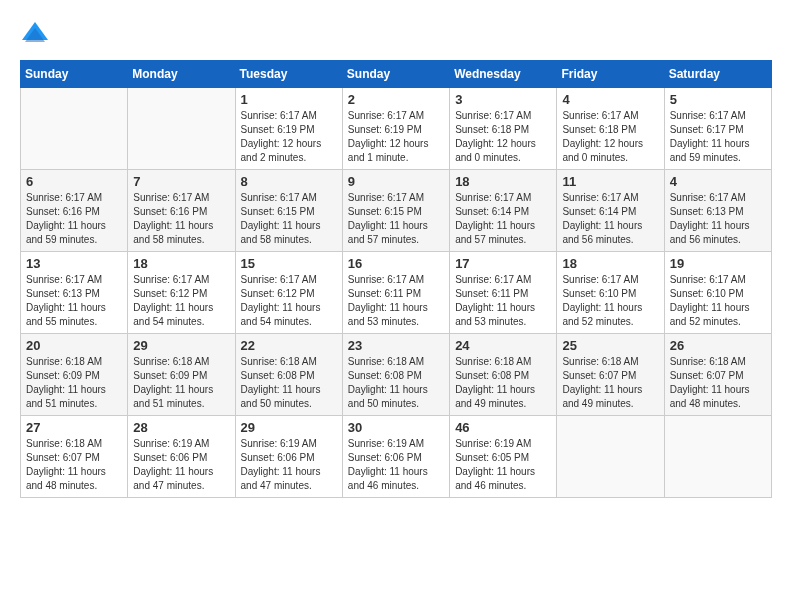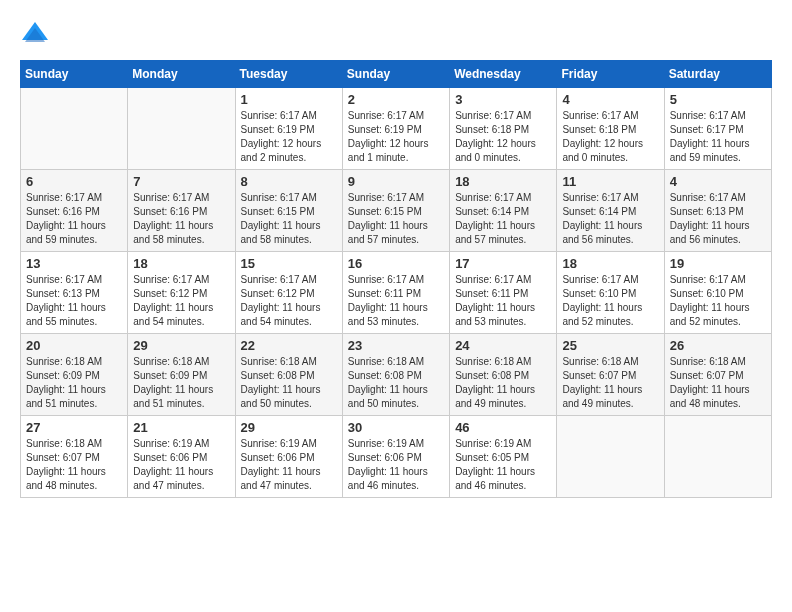--- a/index.html
+++ b/index.html
@@ -239,21 +239,21 @@
           <div class="day-num">26</div>
           <div class="day-info">Sunrise: 6:18 AM<br>Sunset: 6:07 PM<br>Daylight: 11 hours<br>and 48 minutes.</div>
         </td>
       </tr>
       <tr>
         <td>
           <div class="day-num">27</div>
           <div class="day-info">Sunrise: 6:18 AM<br>Sunset: 6:07 PM<br>Daylight: 11 hours<br>and 48 minutes.</div>
         </td>
         <td>
-          <div class="day-num">21</div>
+          <div class="day-num">28</div>
           <div class="day-info">Sunrise: 6:19 AM<br>Sunset: 6:06 PM<br>Daylight: 11 hours<br>and 47 minutes.</div>
         </td>
         <td>
           <div class="day-num">29</div>
           <div class="day-info">Sunrise: 6:19 AM<br>Sunset: 6:06 PM<br>Daylight: 11 hours<br>and 47 minutes.</div>
         </td>
         <td>
           <div class="day-num">30</div>
           <div class="day-info">Sunrise: 6:19 AM<br>Sunset: 6:06 PM<br>Daylight: 11 hours<br>and 46 minutes.</div>
         </td>

